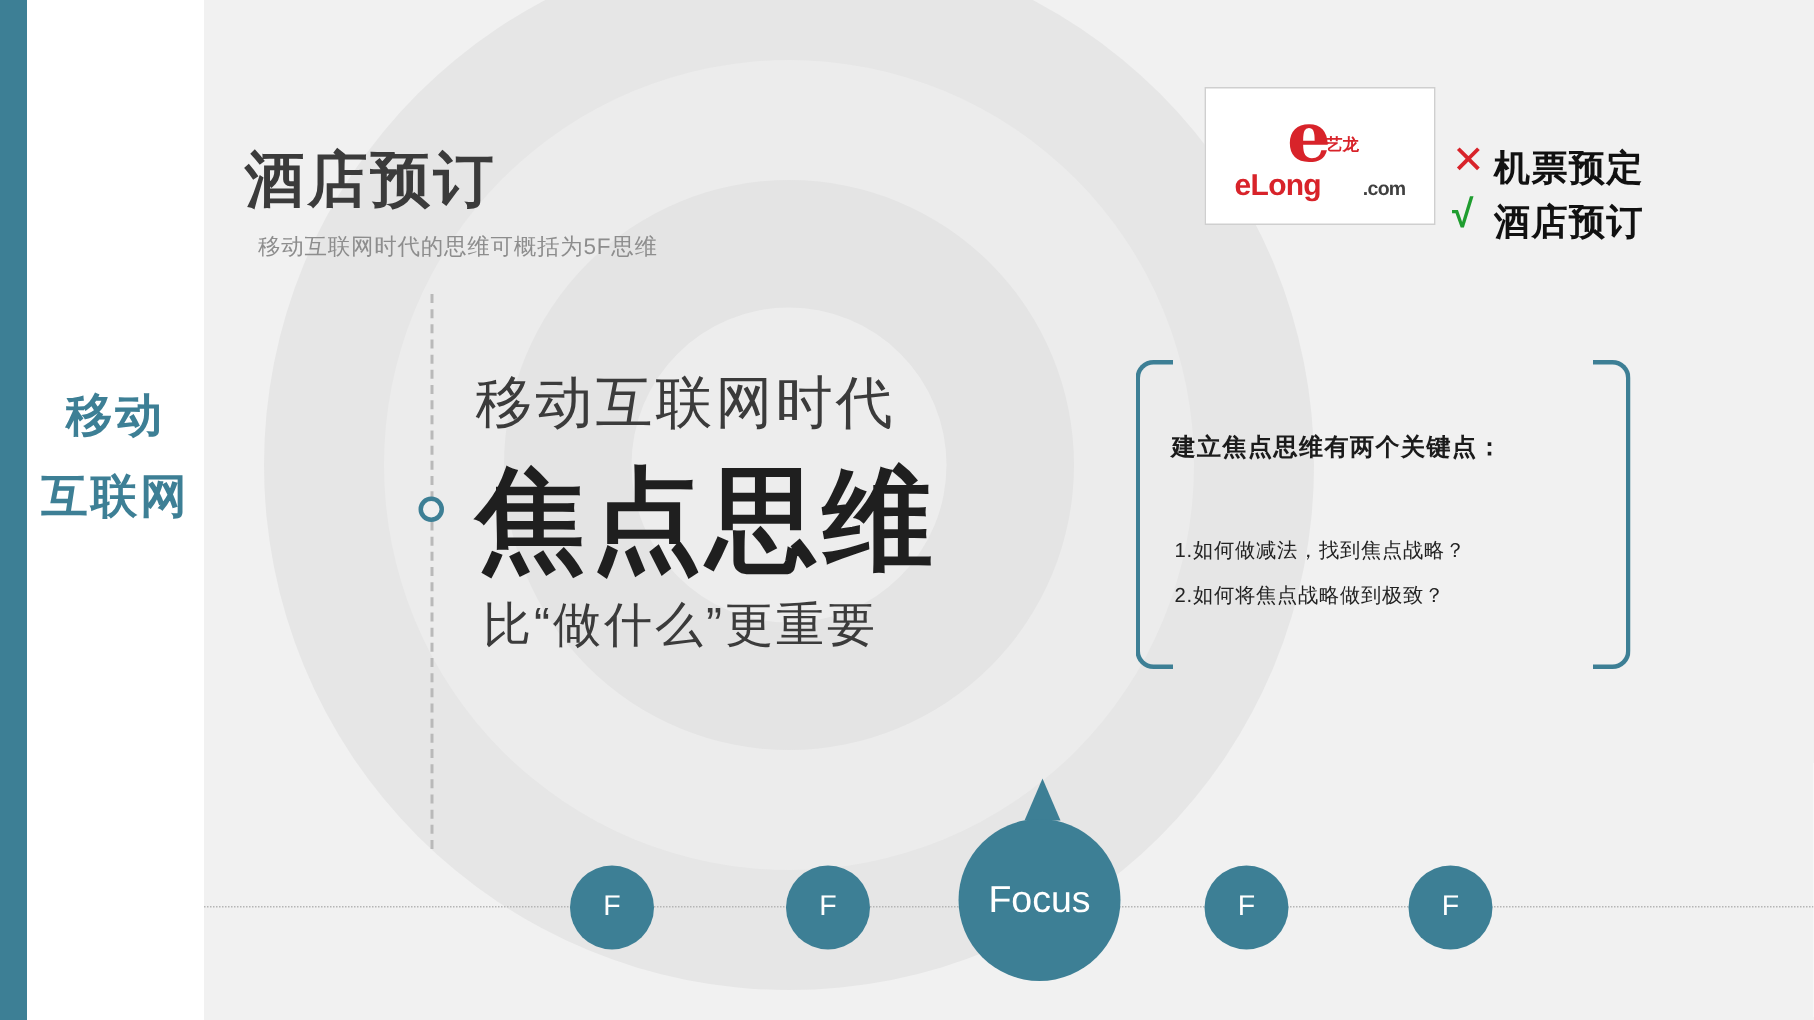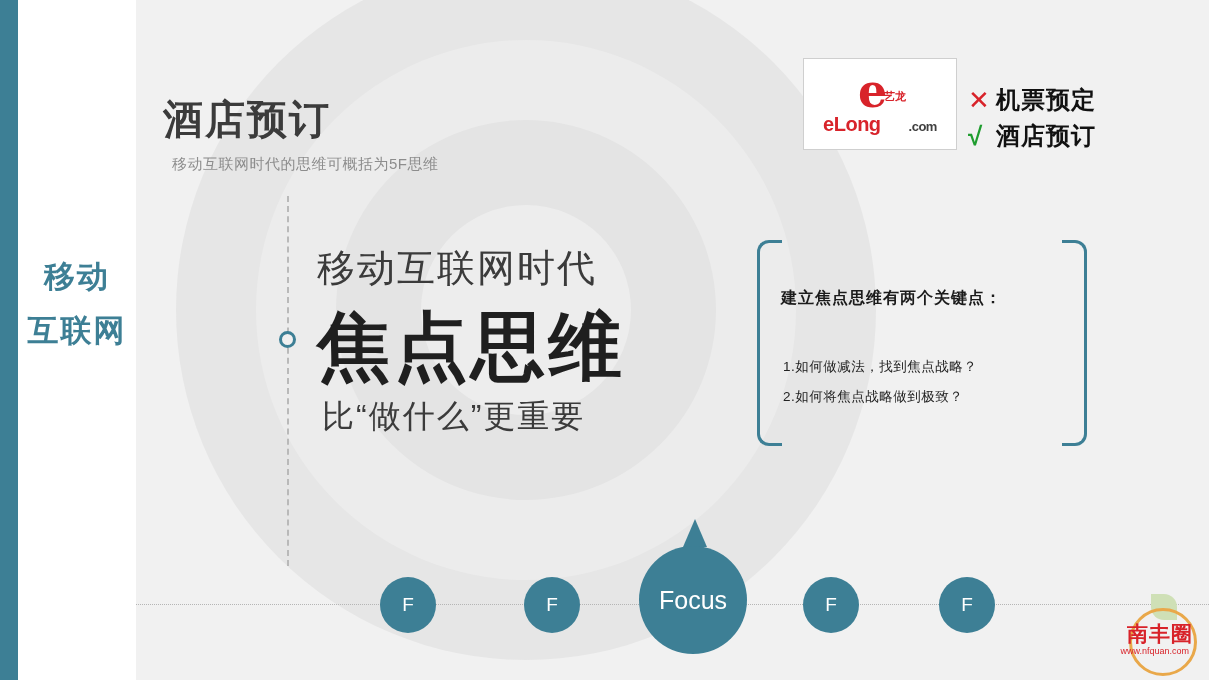--- a/index.html
+++ b/index.html
@@ -75,21 +75,21 @@
     font-size:20px; font-weight:bold; color:#d8232a;
     letter-spacing:-0.5px; margin-top:-4px;
   }
   .logo-text .dotcom { color:#404040; font-size:13px;margin-left:28px; }
 
   
   .mark-row {
     position:absolute; display:flex; align-items:center;
   }
   .mark-row .sym { font-size:26px; font-weight:bold; width:28px; }
-  .mark-row .txt { font-size:24px; font-weight:bold; color:#111; letter-spacing:1px; }
+  .mark-row .txt { font-size:24px; font-weight:bold; color:#111; letter-spacing:1px;margin-top:12px; }
   .row-x { left:968px; top:84px; }
   .row-v { left:968px; top:120px; }
   .sym-x { color:#d8232a; }
   .sym-v { color:#1f9d2f; }
 
   
   .vline {
     position:absolute; left:287px; top:196px; width:0;
     height:370px; border-left:2px dashed #b9b9b9;
   }
@@ -242,20 +242,14 @@
 
   <div class="axis"></div>
   <div class="pointer"></div>
 
   <div class="fnode small n1">F</div>
   <div class="fnode small n2">F</div>
   <div class="fnode big n3">Focus</div>
   <div class="fnode small n4">F</div>
   <div class="fnode small n5">F</div>
 
-  <div class="wm">
-    <div class="wm-leaf"></div>
-    <div class="wm-ring"></div>
-    <div class="wm-text">南丰圈</div>
-    <div class="wm-url">www.nfquan.com</div>
-  </div>
 
 </div>
 
 </body></html>

